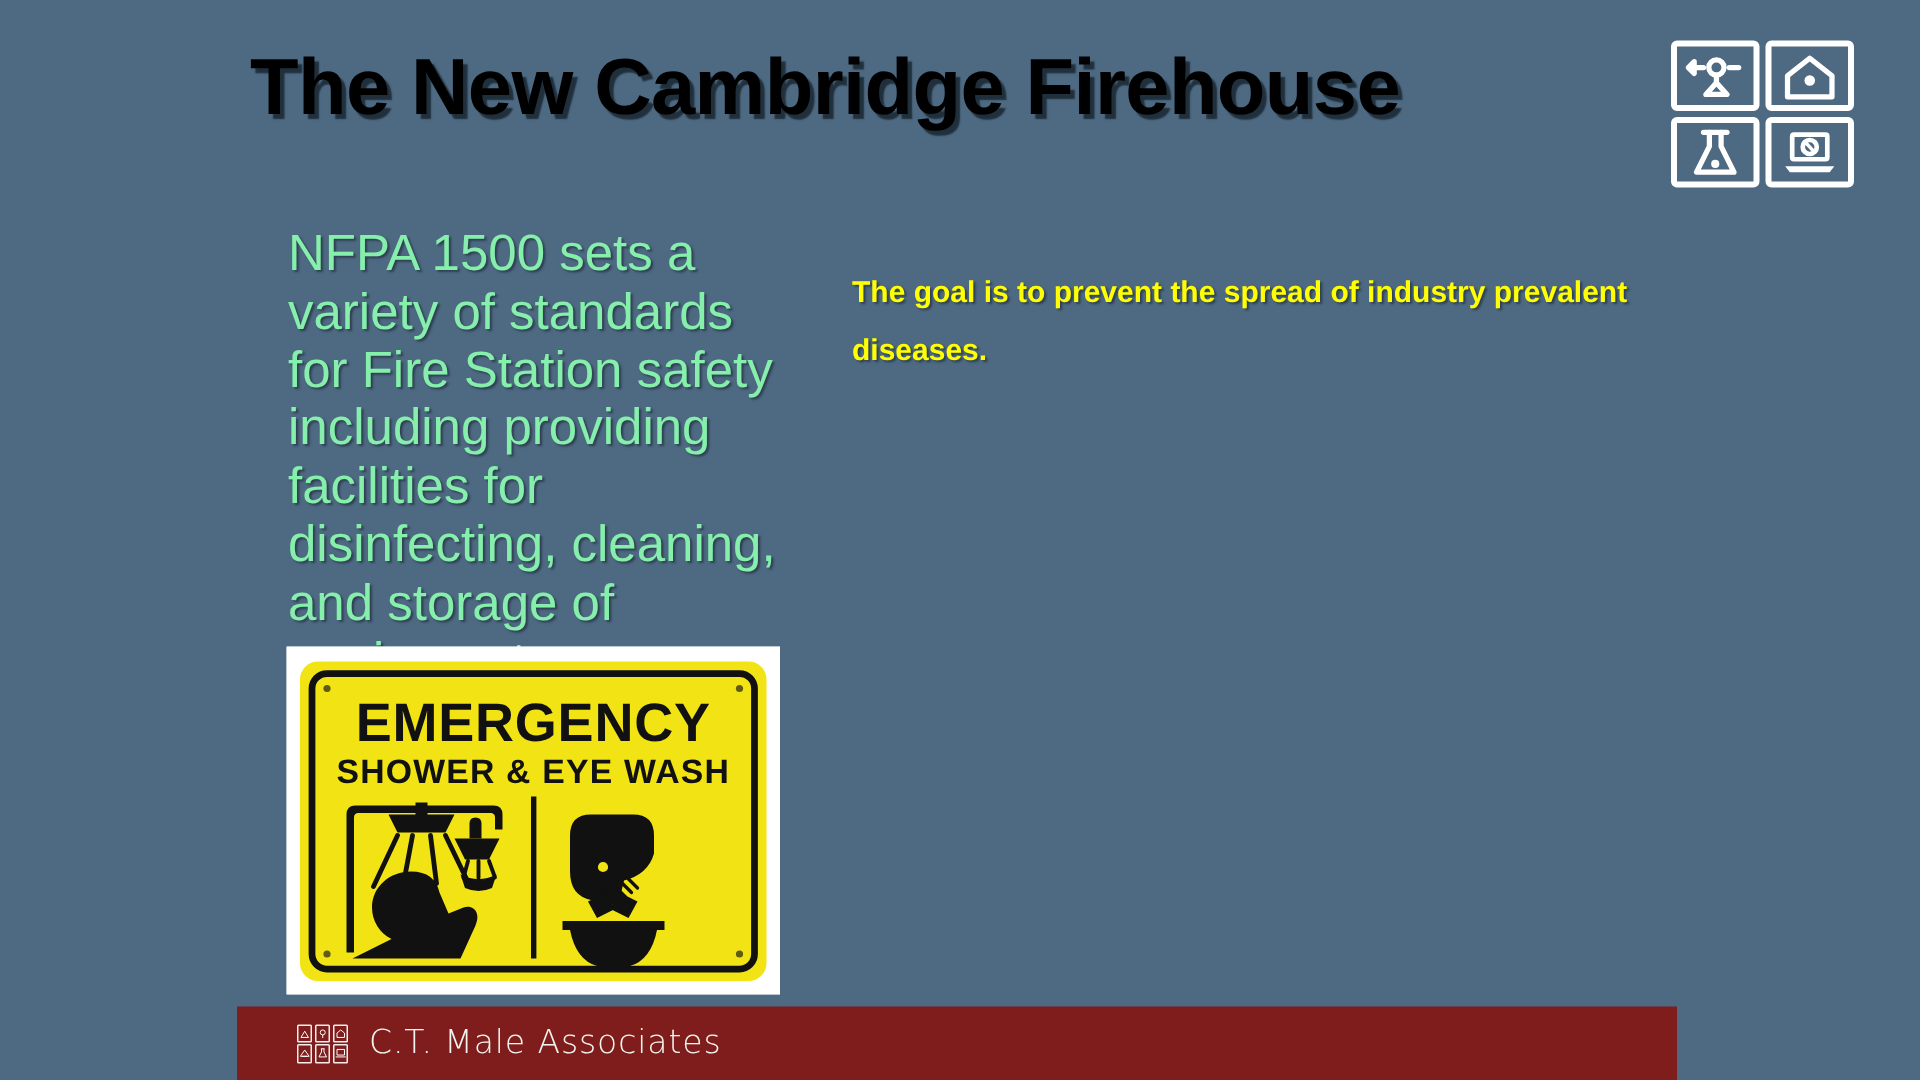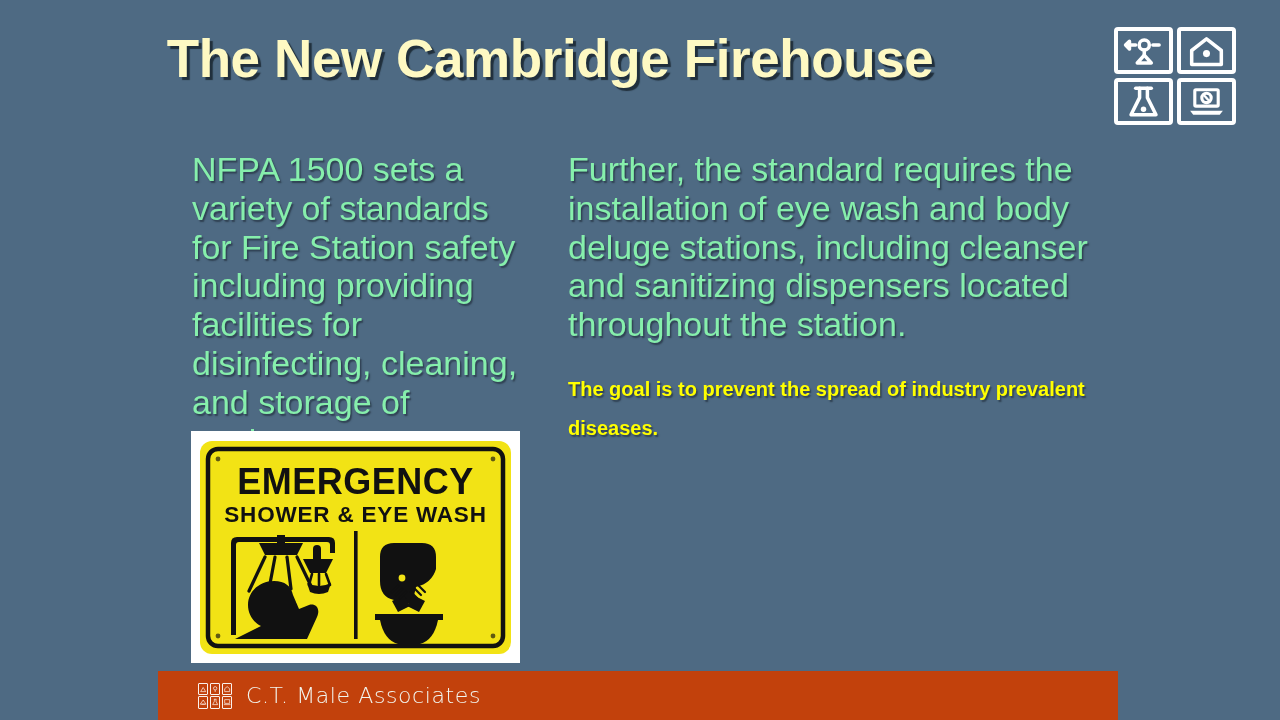--- a/index.html
+++ b/index.html
@@ -24,21 +24,21 @@
   
   .title {
     position: absolute;
     left: 0;
     top: 28px;
     width: 1100px;
     text-align: center;
     font-size: 53px;
     font-weight: bold;
     letter-spacing: -0.4px;
-    color: #fef9c3;
+    color: #000000;
     text-shadow: 3px 3px 1px rgba(18,28,36,0.75);
     white-space: nowrap;
     font-family: "Liberation Sans", sans-serif;
   }
 
   
   .logo-mark {
     position: absolute;
     left: 1114px;
     top: 27px;
@@ -102,21 +102,21 @@
   }
   .sign-frame svg { display: block; width: 100%; height: 100%; }
 
   
   .footer {
     position: absolute;
     left: 158px;
     top: 671px;
     width: 960px;
     height: 49px;
-    background: #c2410c;
+    background: #7f1d1d;
     display: flex;
     align-items: center;
   }
   .footer-logo {
     margin-left: 40px;
     width: 34px;
     height: 26px;
     display: grid;
     grid-template-columns: repeat(3, 1fr);
     grid-template-rows: repeat(2, 1fr);
@@ -262,21 +262,20 @@
         </g>
 
         <path d="M184 183 h68 v6 h-68 z"></path>
         <path d="M189 189 h58 q-4 20 -18 24 h-22 q-14 -4 -18 -24 z"></path>
         <rect x="208" y="213" width="20" height="4"></rect>
       </g>
     </svg>
   </div>
 
   <div class="col-right">
-    <p class="body-text">Further, the standard requires the installation of eye wash and body deluge stations, including cleanser and sanitizing dispensers located throughout the station.</p>
     <p class="goal-text">The goal is to prevent the spread of  industry prevalent diseases.</p>
   </div>
 
   <div class="footer">
     <div class="footer-logo">
       <div class="footer-logo-cell">
         <svg viewBox="0 0 20 20">
             <g fill="none" stroke="#ffffff" stroke-width="1.6" stroke-linejoin="round">
               <path d="M4 16 L10 6 L16 16 Z"></path>
             </g>

